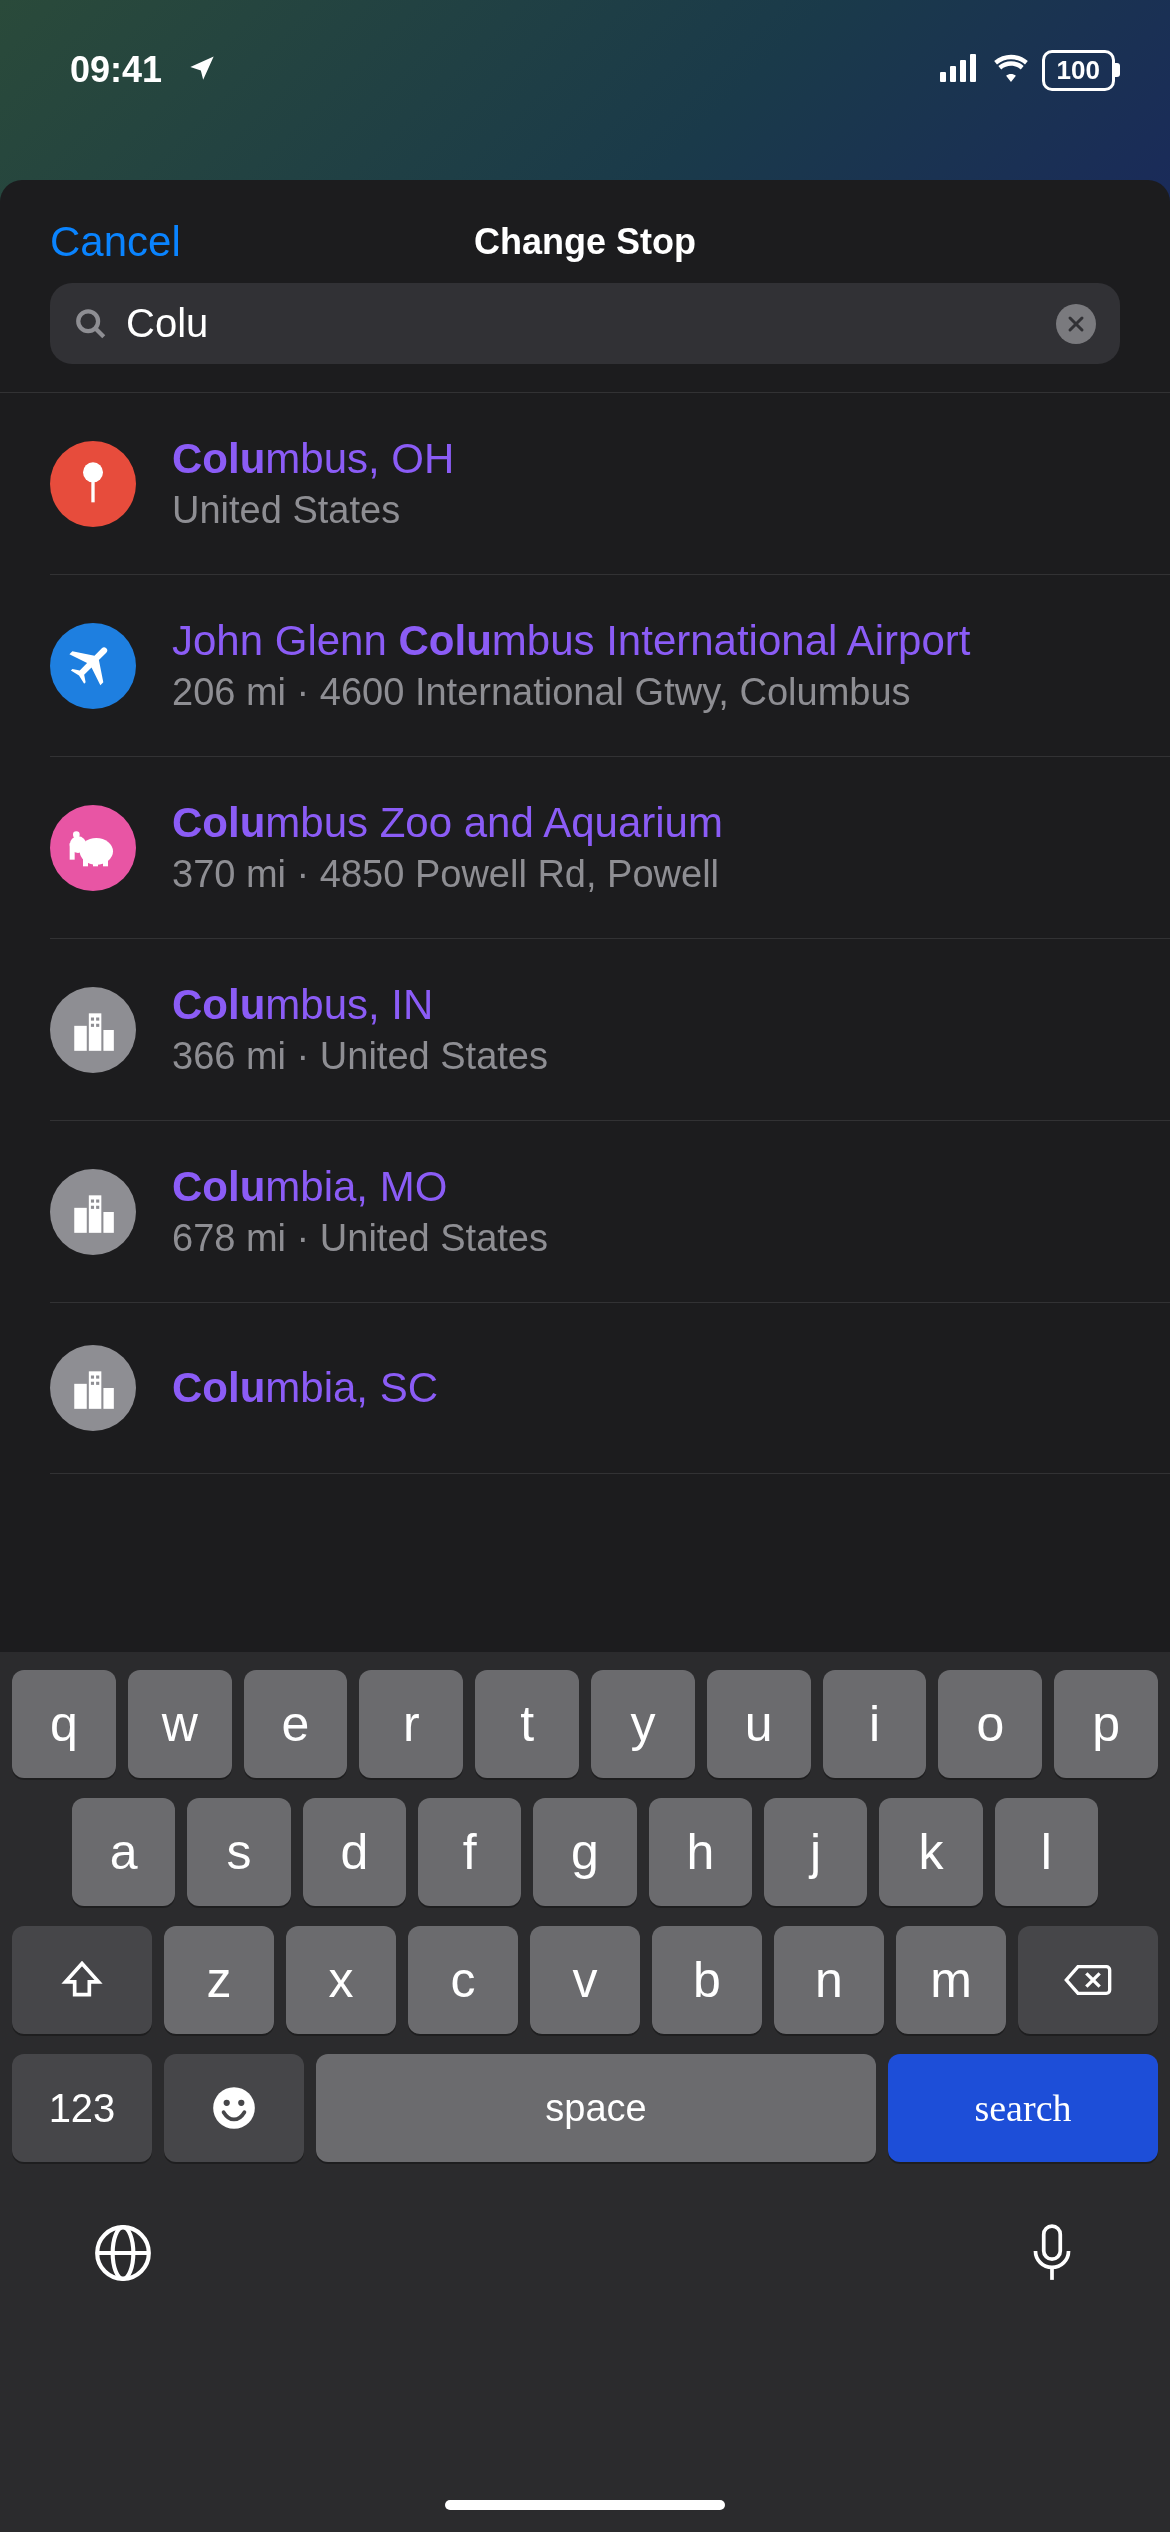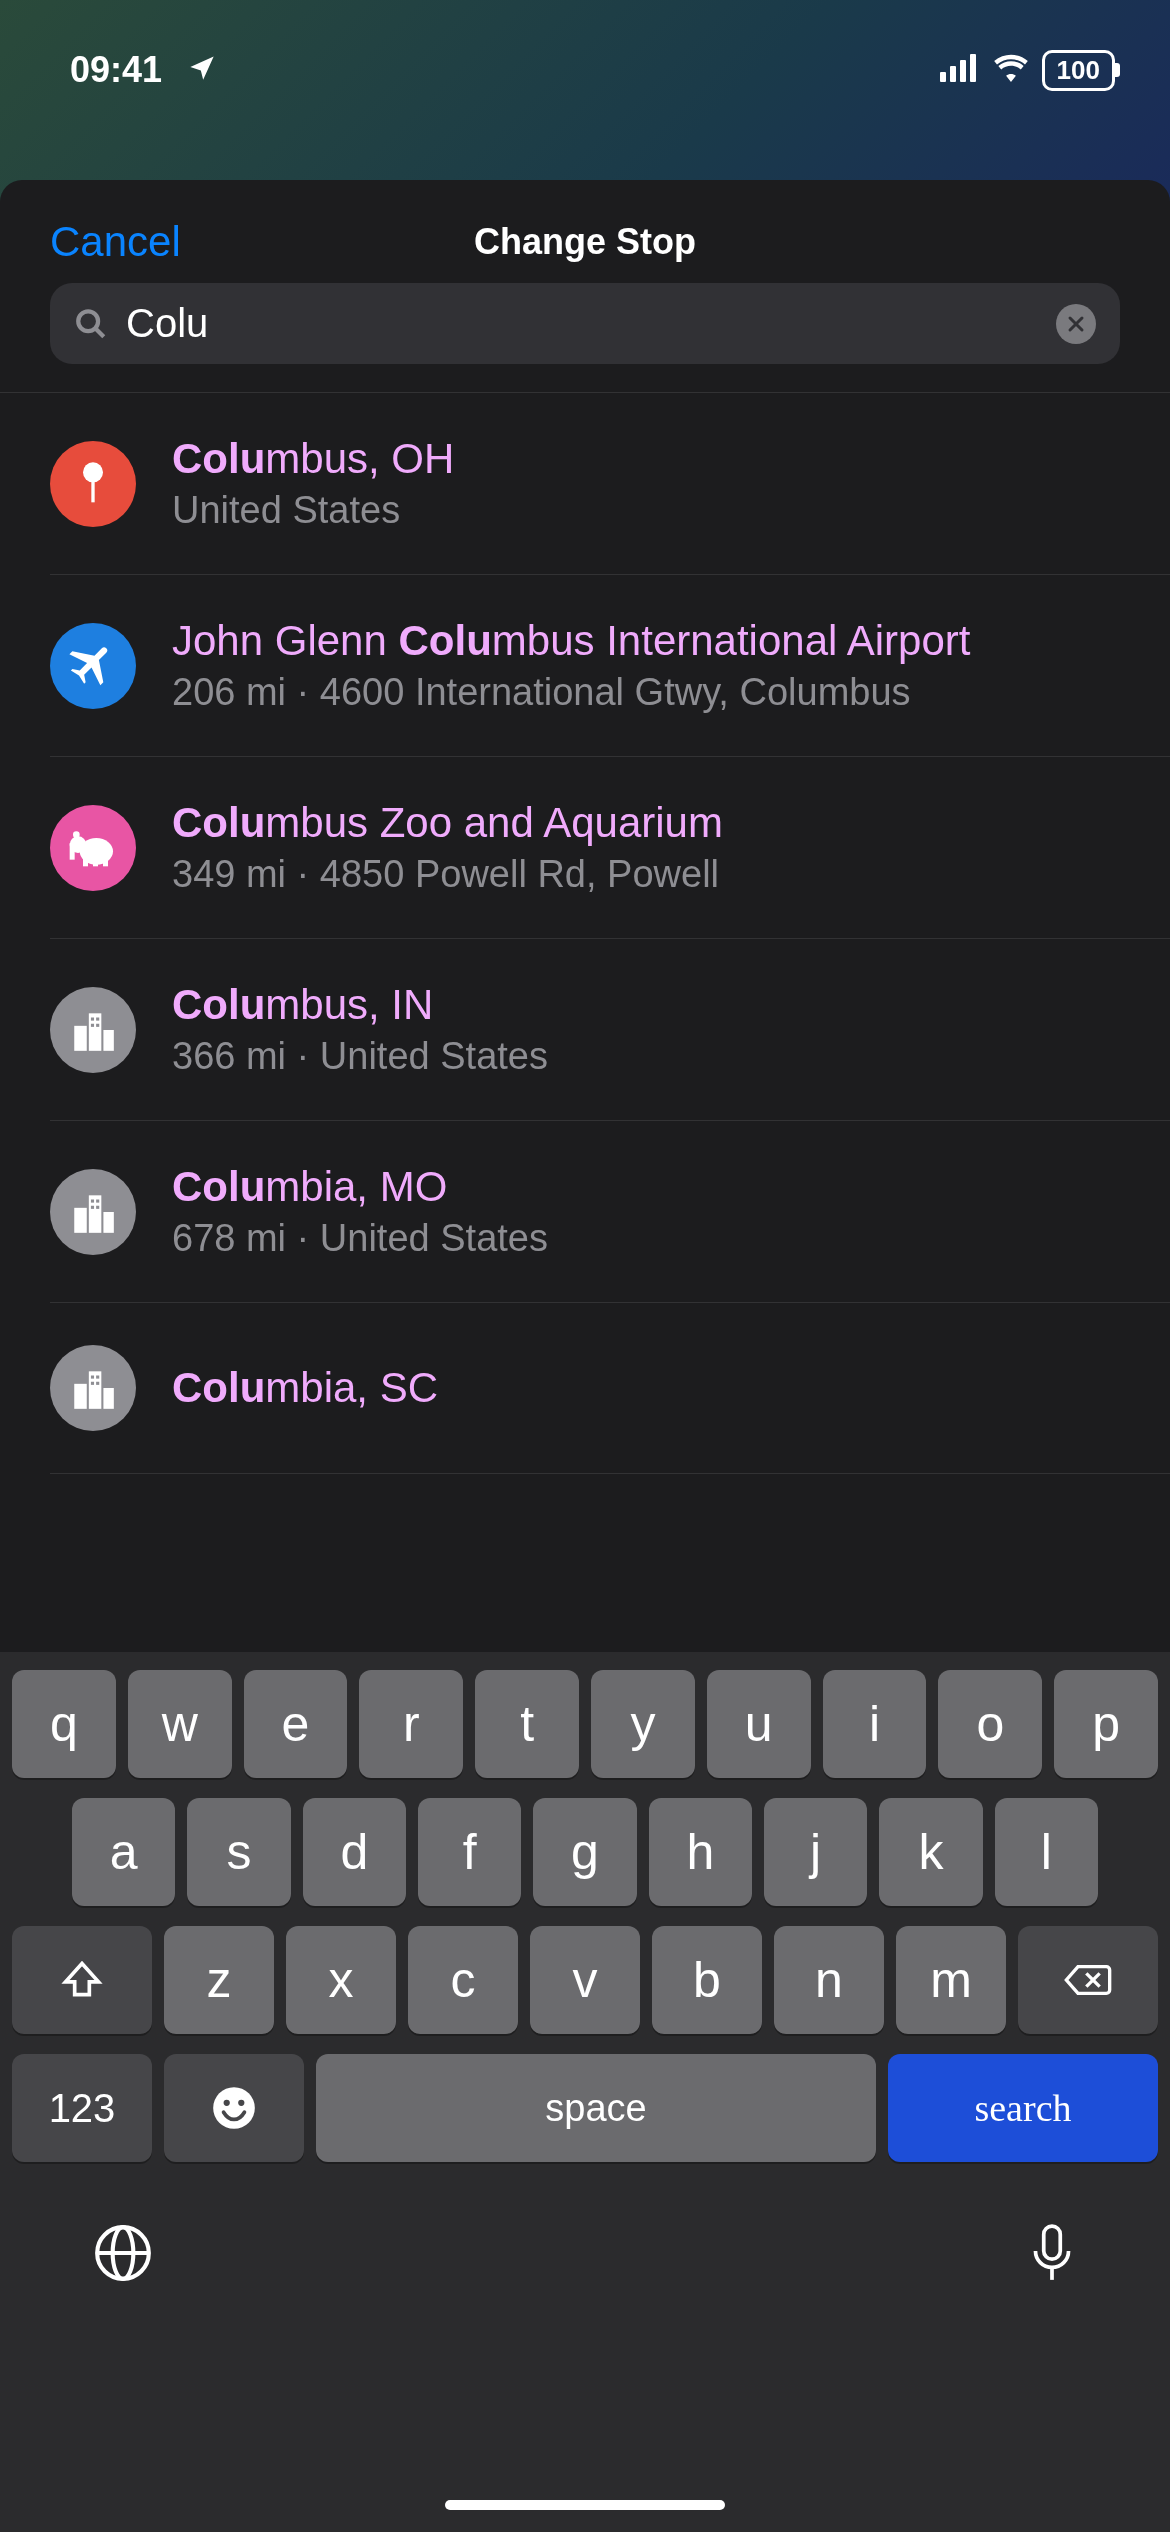--- a/index.html
+++ b/index.html
@@ -117,21 +117,21 @@
     border-radius: 50%;
     flex-shrink: 0;
     display: flex; align-items: center; justify-content: center;
     color: #fff;
   }
   .result-text {
     flex: 1;
     overflow: hidden;
   }
   .result-title {
-    color: #f0abfc;
+    color: #8b5cf6;
     font-size: 42px;
     font-weight: 400;
     white-space: nowrap;
     overflow: hidden;
     text-overflow: ellipsis;
   }
   .result-title b { font-weight: 600; }
   .result-sub {
     color: #8e8e93;
     font-size: 38px;
@@ -284,21 +284,21 @@
             <circle cx="7" cy="10" r="5"></circle>
             <rect x="2" y="9" width="3" height="10"></rect>
             <rect x="10" y="18" width="3" height="5"></rect>
             <rect x="16" y="18" width="3" height="5"></rect>
             <rect x="22" y="18" width="3" height="5"></rect>
             <circle cx="6" cy="4" r="2"></circle>
           </svg>
         </div>
     <div class="result-text">
       <div class="result-title"><b>Colu</b>mbus Zoo and Aquarium</div>
-      <div class="result-sub">349 mi · 4850 Powell Rd, Powell</div>
+      <div class="result-sub">370 mi · 4850 Powell Rd, Powell</div>
     </div>
   </div>
       <div class="result-row">
     <div class="result-icon" style="background:#8e8e93">
           <svg width="50" height="50" viewBox="0 0 24 24" fill="#fff">
             <rect x="3" y="10" width="6" height="12"></rect>
             <rect x="10" y="4" width="6" height="18"></rect>
             <rect x="17" y="12" width="5" height="10"></rect>
             <rect x="11" y="6" width="1.5" height="1.5" fill="#8e8e93"></rect>
             <rect x="13.5" y="6" width="1.5" height="1.5" fill="#8e8e93"></rect>

